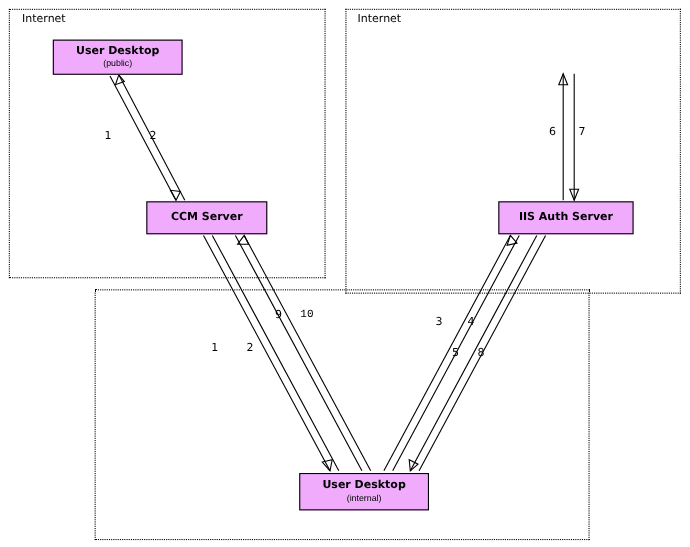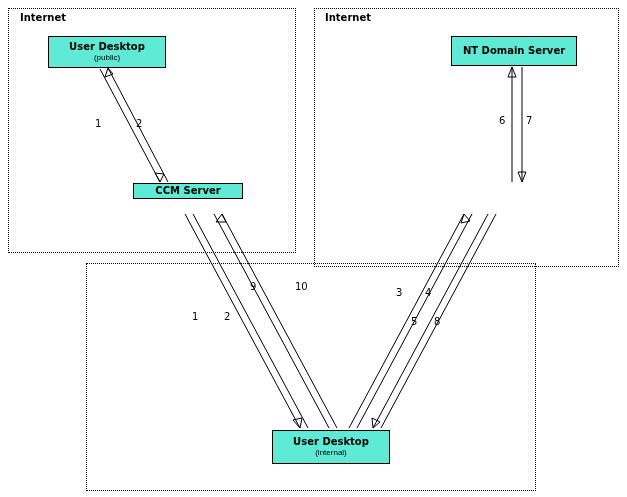--- a/index.html
+++ b/index.html
@@ -19,26 +19,25 @@
     position: absolute;
     border: 1px dotted #000;
     box-sizing: border-box;
   }
   .zone-label {
     position: absolute;
     font-family: "DejaVu Sans", sans-serif;
     font-size: 10px;
     color: #000;
     white-space: nowrap;
-    font-weight: bold;
   }
   .node {
     position: absolute;
     border: 1px solid #000;
-    background: #5eead4;
+    background: #f0abfc;
     box-sizing: border-box;
     display: flex;
     flex-direction: column;
     align-items: center;
     justify-content: center;
     z-index: 5;
   }
   .node-title {
     font-family: "DejaVu Sans", sans-serif;
     font-size: 10px;
@@ -118,40 +117,40 @@
     <line x1="488" y1="214" x2="373" y2="428"></line>
     <line x1="496" y1="214" x2="381" y2="428"></line>
     <path d="M 373 428 L 372 418 L 380 422 Z" fill="#000"></path>
   </svg>
 
   <div class="node" style="left:48px; top:36px; width:118px; height:32px;">
     <div class="node-title">User Desktop</div>
     <div class="node-sub">(public)</div>
   </div>
 
-  <div class="node" style="left:133px; top:183px; width:110px; height:16px;">
+  <div class="node" style="left:133px; top:183px; width:110px; height:30px;">
     <div class="node-title">CCM Server</div>
   </div>
 
-  <div class="node" style="left:451px; top:36px; width:126px; height:30px;">
-    <div class="node-title">NT Domain Server</div>
+
+  <div class="node" style="left:453px; top:183px; width:123px; height:30px;">
+    <div class="node-title">IIS Auth Server</div>
   </div>
-
 
   <div class="node" style="left:272px; top:430px; width:118px; height:34px;">
     <div class="node-title">User Desktop</div>
     <div class="node-sub">(internal)</div>
   </div>
 
   <div class="edge-label" style="left:95px; top:118px;">1</div>
   <div class="edge-label" style="left:136px; top:118px;">2</div>
   <div class="edge-label" style="left:499px; top:115px;">6</div>
   <div class="edge-label" style="left:526px; top:115px;">7</div>
   <div class="edge-label" style="left:250px; top:281px;">9</div>
-  <div class="edge-label" style="left:295px; top:281px;">10</div>
+  <div class="edge-label" style="left:273px; top:281px;font-family:Liberation Mono, monospace;">10</div>
   <div class="edge-label" style="left:192px; top:311px;">1</div>
   <div class="edge-label" style="left:224px; top:311px;">2</div>
   <div class="edge-label" style="left:396px; top:287px;">3</div>
   <div class="edge-label" style="left:425px; top:287px;">4</div>
   <div class="edge-label" style="left:411px; top:316px;">5</div>
   <div class="edge-label" style="left:434px; top:316px;">8</div>
 
 </div>
 
 </body></html>

